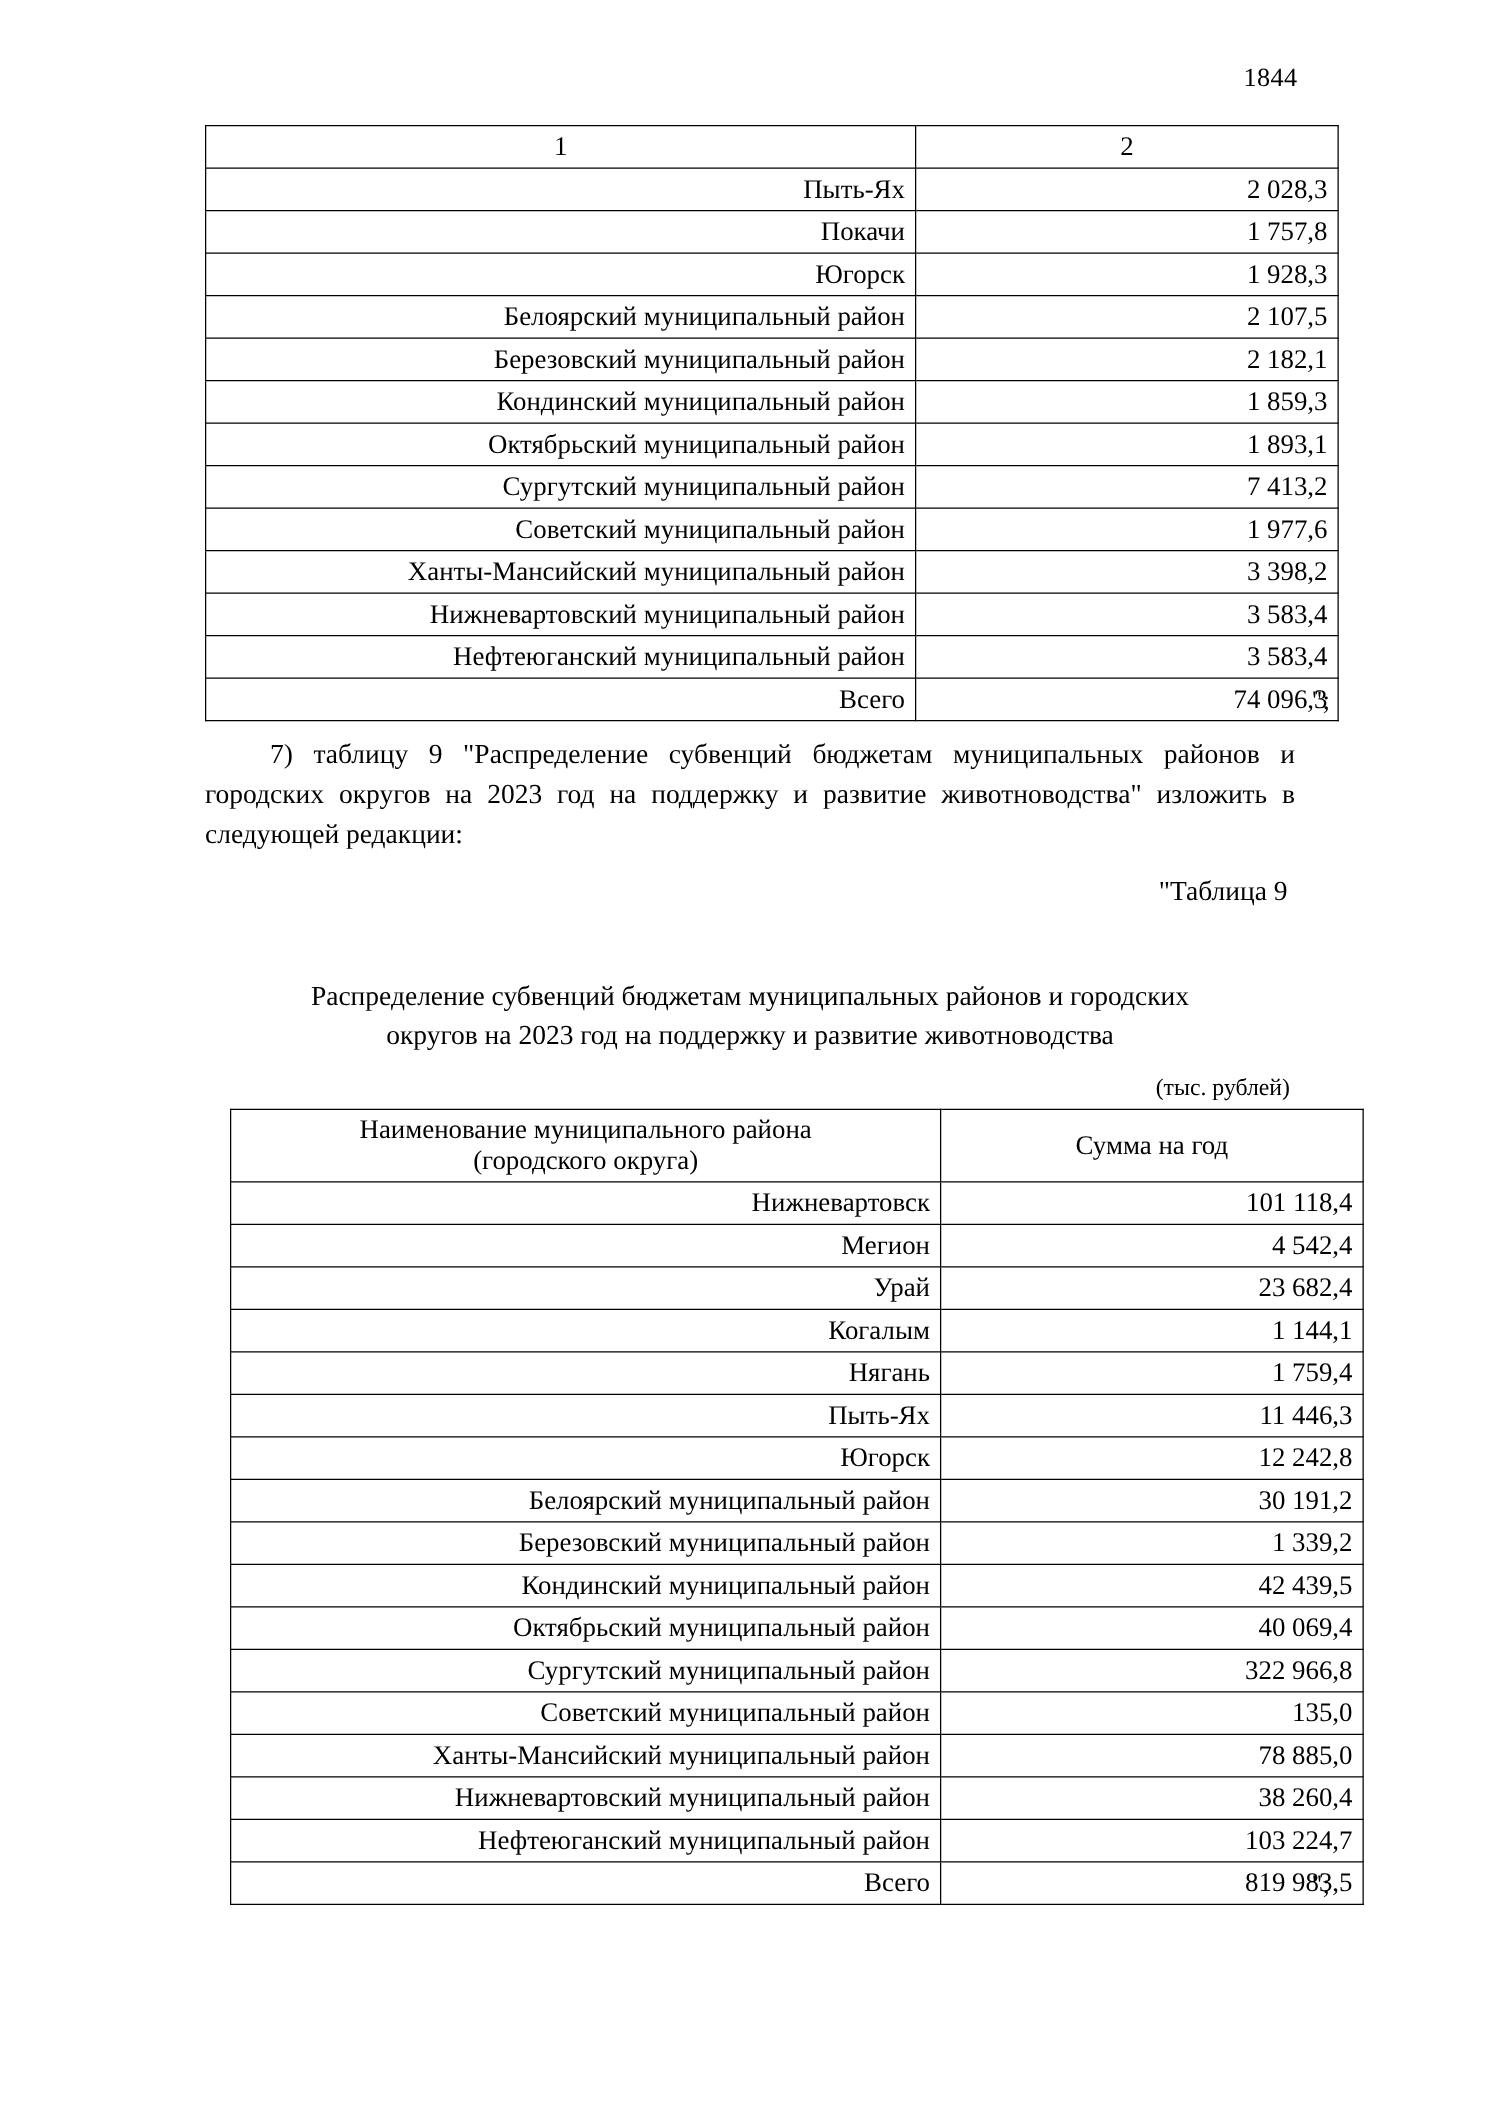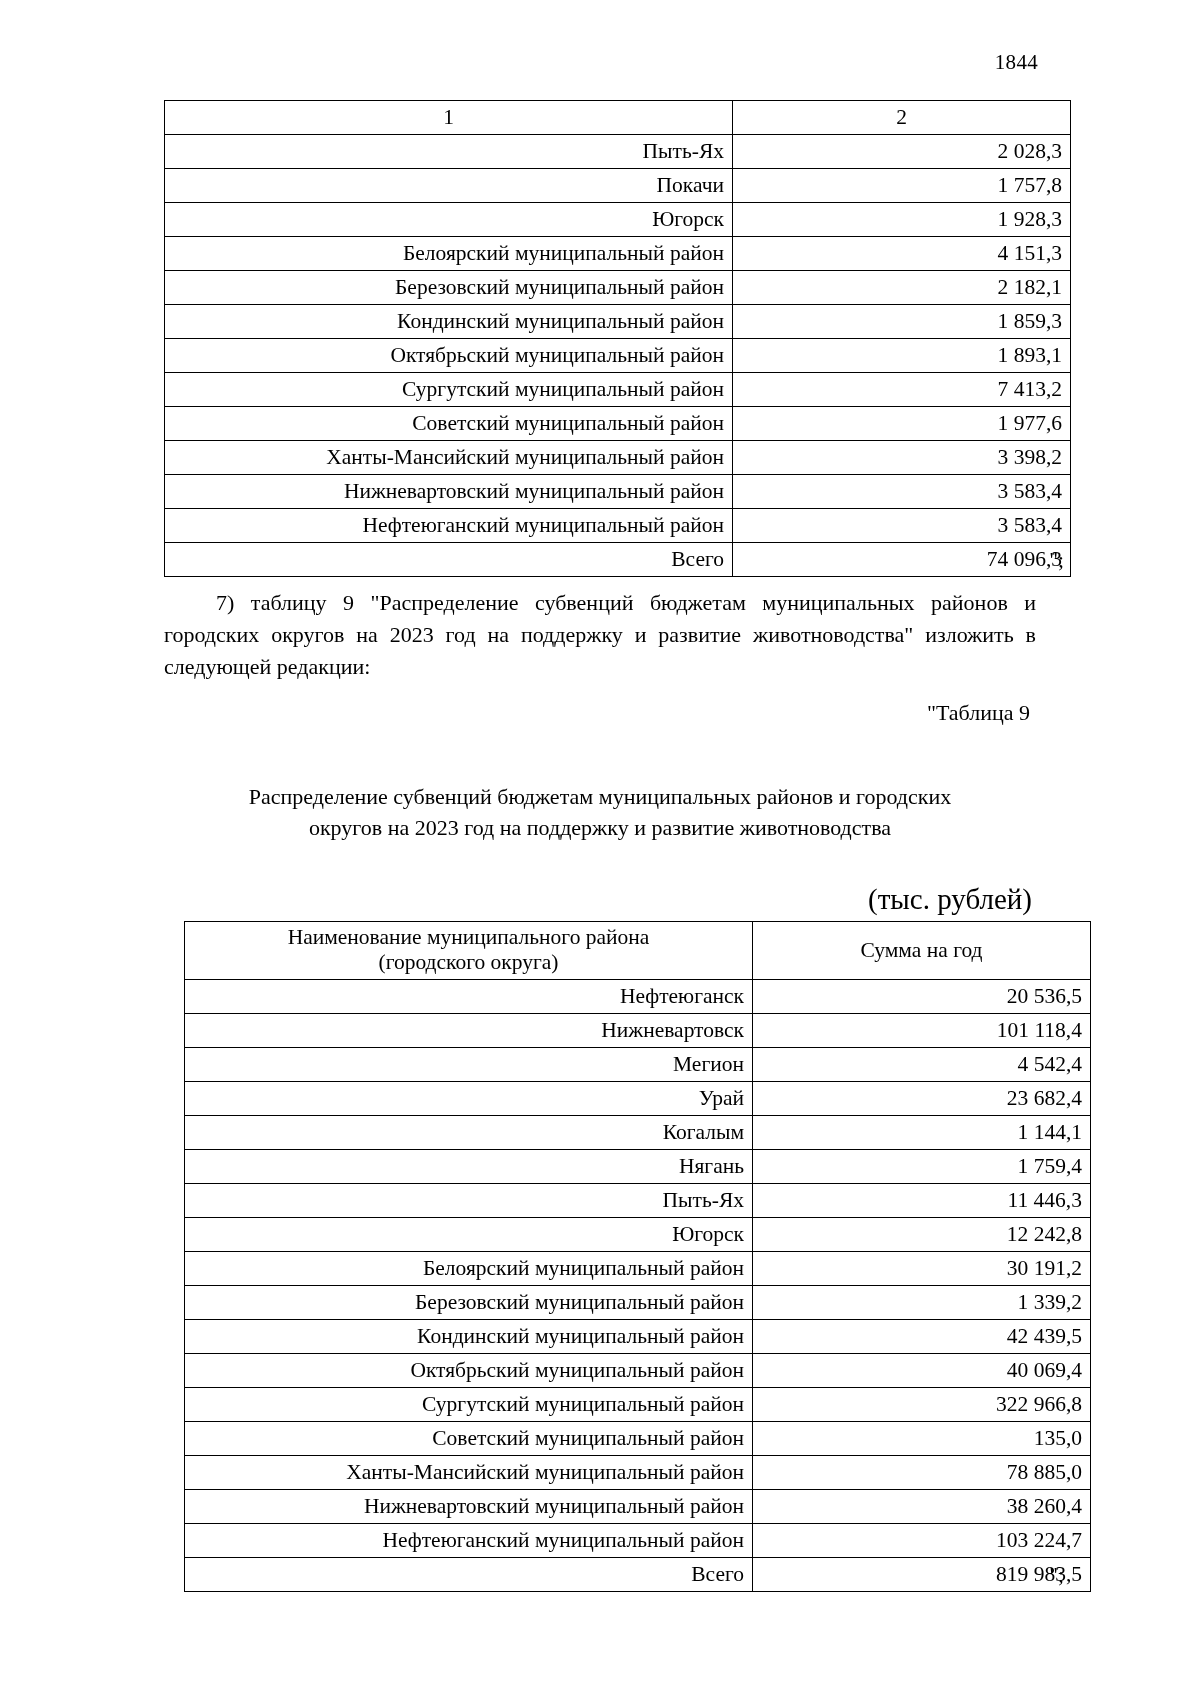--- a/index.html
+++ b/index.html
@@ -103,23 +103,23 @@
   }
   h1.doc-title {
     margin: 52px 0 0 0;
     font-size: 22px;
     font-weight: normal;
     text-align: center;
     line-height: 1.45;
     padding: 0 6px;
   }
   .units-line {
-    margin-top: 39px;
+    margin-top: 16px;
     text-align: right;
-    font-size: 29px;
+    font-size: 19px;
     padding-right: 4px;
   }
   .table2-wrap {
     margin-top: 5px;
     margin-left: 20px;
   }
   .spacer-after-table1 { height: 4px; }
 </style>
 </head>
 <body>
@@ -144,21 +144,21 @@
           <tr>
             <td class="col-name">Покачи</td>
             <td class="col-value">1 757,8</td>
           </tr>
           <tr>
             <td class="col-name">Югорск</td>
             <td class="col-value">1 928,3</td>
           </tr>
           <tr>
             <td class="col-name">Белоярский муниципальный район</td>
-            <td class="col-value">4 151,3</td>
+            <td class="col-value">2 107,5</td>
           </tr>
           <tr>
             <td class="col-name">Березовский муниципальный район</td>
             <td class="col-value">2 182,1</td>
           </tr>
           <tr>
             <td class="col-name">Кондинский муниципальный район</td>
             <td class="col-value">1 859,3</td>
           </tr>
           <tr>
@@ -215,24 +215,20 @@
       <table class="doc-table">
         <tbody>
           <tr>
             <td class="col-name head-cell-2">
               <span>Наименование муниципального района</span><br>
               <span>(городского округа)</span>
             </td>
             <td class="col-value head-cell-2" style="text-align:center;">Сумма на год</td>
           </tr>
           <tr>
-            <td class="col-name">Нефтеюганск</td>
-            <td class="col-value">20 536,5</td>
-          </tr>
-          <tr>
             <td class="col-name">Нижневартовск</td>
             <td class="col-value">101 118,4</td>
           </tr>
           <tr>
             <td class="col-name">Мегион</td>
             <td class="col-value">4 542,4</td>
           </tr>
           <tr>
             <td class="col-name">Урай</td>
             <td class="col-value">23 682,4</td>

